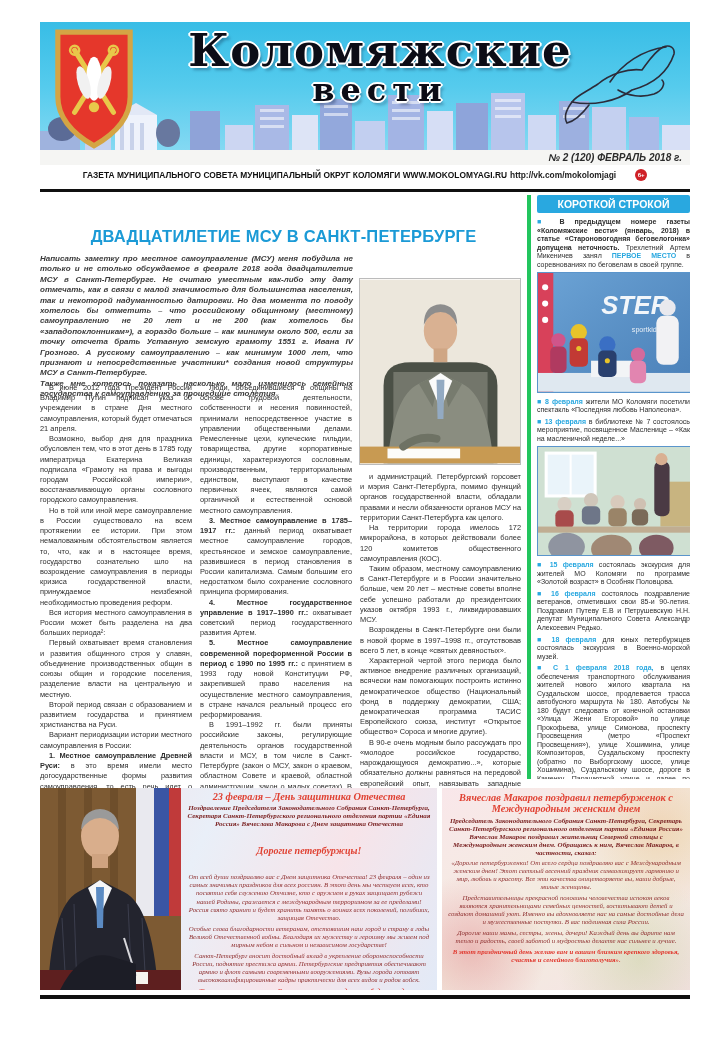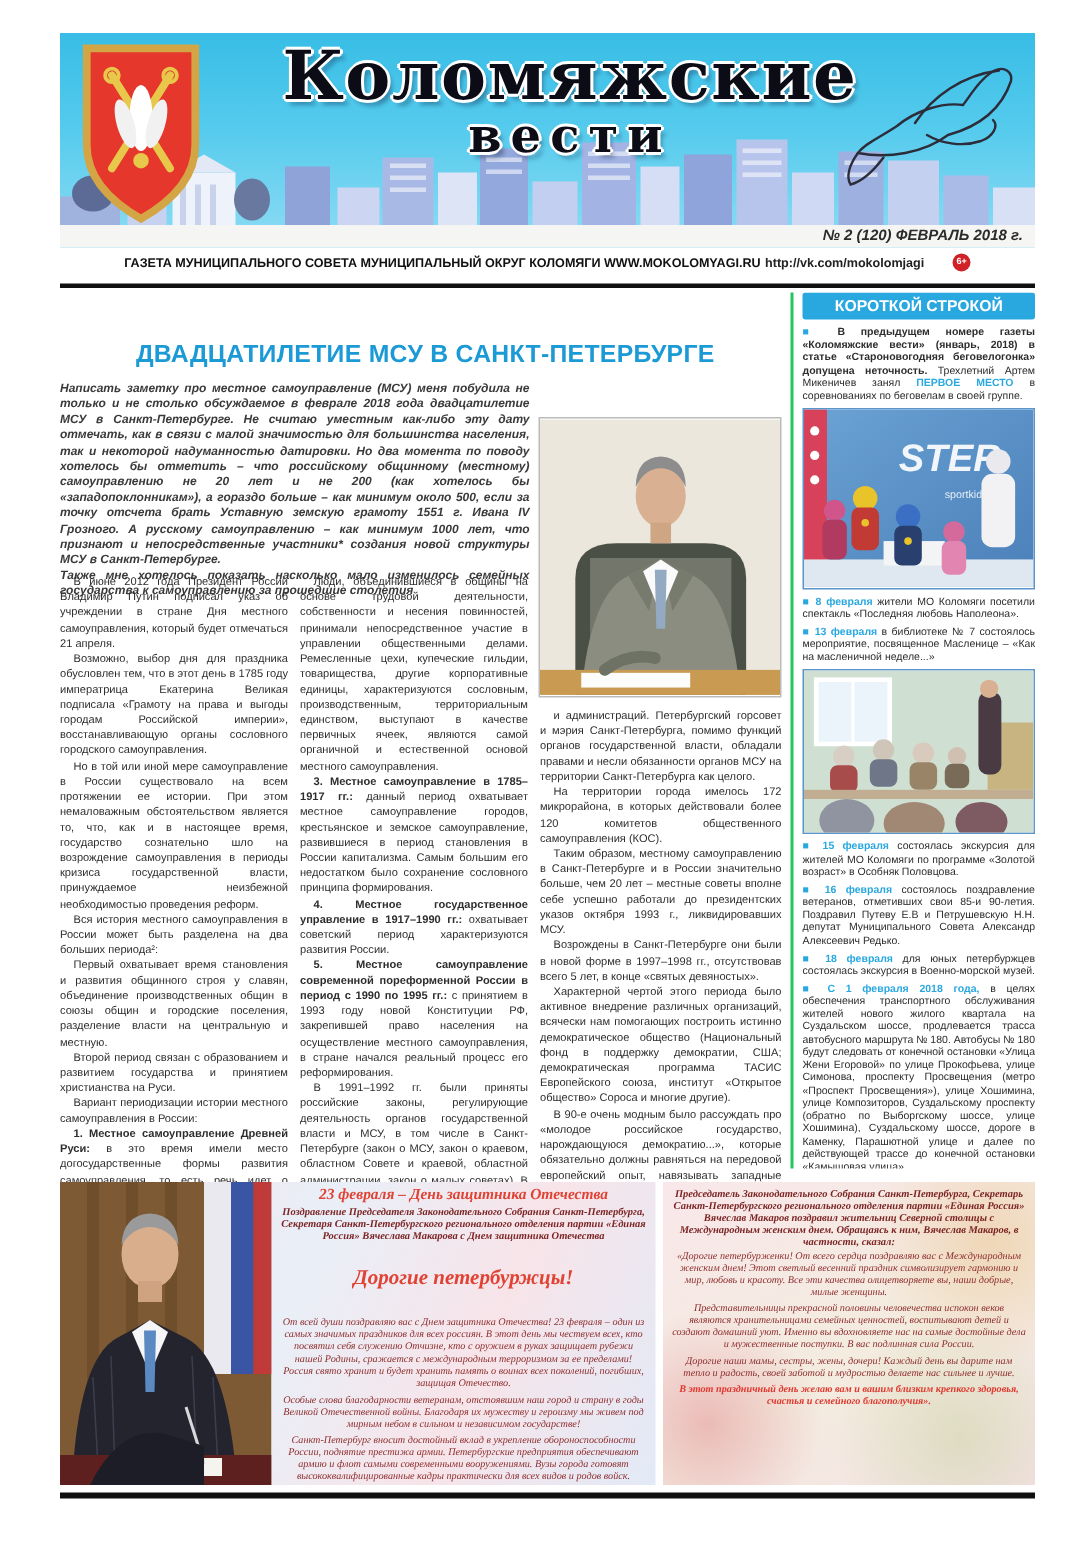--- a/index.html
+++ b/index.html
@@ -42,21 +42,21 @@
                 border:1px solid #bbb; }
   .col { position:absolute; top:156px; width:152px; }
   .c1 { left:0; }
   .c2 { left:160px; }
   .c3 { left:320px; top:245px; width:161px; }
   .body-p { font-size:7.4px; line-height:1.38; color:#2d2d2d; text-align:justify; text-indent:9px; }
   .b { font-weight:bold; }
 
   
   .sidebar { position:absolute; left:527px; top:195px; width:163px; height:584px; overflow:hidden;
-             border-left:2px solid #22c55e; padding-left:6px; }
+             border-left:4px solid #22c55e; padding-left:6px; }
   .sb-head { background:#29a8e0; color:#fff; font-weight:bold; font-size:10.5px; text-align:center;
              padding:3px 0; border-radius:2px; margin-bottom:5px; }
   .sb-p { font-size:7px; line-height:1.22; color:#2d2d2d; text-align:justify; margin-bottom:3px; }
   .bullet { color:#29a8e0; font-weight:bold; }
   .date { color:#29a8e0; font-weight:bold; }
   .hl { color:#29a8e0; font-weight:bold; }
   .sb-photo { display:block; width:155px; margin:3px 0 5px 0; border:1px solid #5a95cc; }
 
   
   .bottom { position:absolute; left:40px; top:788px; width:650px; height:202px; display:flex; gap:5px; }
@@ -66,21 +66,21 @@
              font-family:"Liberation Serif", serif; font-style:italic; }
   .br { width:248px; background:
         radial-gradient(circle at 12% 80%, rgba(214,60,80,.28), transparent 28%),
         radial-gradient(circle at 88% 20%, rgba(226,150,60,.25), transparent 30%),
         radial-gradient(circle at 80% 85%, rgba(150,190,90,.25), transparent 32%),
         linear-gradient(150deg,#f9e7ea 0%,#f3ecdf 55%,#f6e2e6 100%);
         padding:4px 6px; overflow:hidden; text-align:center;
         font-family:"Liberation Serif", serif; font-style:italic; }
   .red-title { color:#e04233; font-weight:bold; font-size:10.3px; line-height:1.1; margin-bottom:2px; }
   .red-sub { color:#7c2525; font-weight:bold; font-size:7px; line-height:1.15; margin-bottom:2px; }
-  .red-salut { color:#e04233; font-weight:bold; font-size:14px; margin:17px 0; }
+  .red-salut { color:#e04233; font-weight:bold; font-size:10px; margin:17px 0; }
   .red-p { color:#8e2f2f; font-size:6.8px; line-height:1.18; margin-bottom:3px; }
   .em { color:#e0392f; font-weight:bold; }
 </style>
 </head>
 <body>
 
 <div class="page">
 
   <div class="mast">
     <svg class="shield" viewBox="0 0 64 96">
@@ -185,21 +185,21 @@
         <p class="body-p"><span>Но в той или иной мере самоуправление в России существовало на всем протяжении ее истории. При этом немаловажным обстоятельством является то, что, как и в настоящее время, государство сознательно шло на возрождение самоуправления в периоды кризиса государственной власти, принуждаемое неизбежной необходимостью проведения реформ.</span></p>
         <p class="body-p"><span>Вся история местного самоуправления в России может быть разделена на два больших периода²:</span></p>
         <p class="body-p"><span>Первый охватывает время становления и развития общинного строя у славян, объединение производственных общин в союзы общин и городские поселения, разделение власти на центральную и местную.</span></p>
         <p class="body-p"><span>Второй период связан с образованием и развитием государства и принятием христианства на Руси.</span></p>
         <p class="body-p"><span>Вариант периодизации истории местного самоуправления в России:</span></p>
         <p class="body-p"><span class="b">1. Местное самоуправление Древней Руси:</span><span> в это время имели место догосударственные формы развития самоуправления, то есть речь идет о зарождении общинного местного самоуправления.</span></p>
       </div>
     <div class="col c2">
         <p class="body-p"><span>Люди, объединившиеся в общины на основе трудовой деятельности, собственности и несения повинностей, принимали непосредственное участие в управлении общественными делами. Ремесленные цехи, купеческие гильдии, товарищества, другие корпоративные единицы, характеризуются сословным, производственным, территориальным единством, выступают в качестве первичных ячеек, являются самой органичной и естественной основой местного самоуправления.</span></p>
         <p class="body-p"><span class="b">3. Местное самоуправление в 1785–1917 гг.:</span><span> данный период охватывает местное самоуправление городов, крестьянское и земское самоуправление, развившиеся в период становления в России капитализма. Самым большим его недостатком было сохранение сословного принципа формирования.</span></p>
-        <p class="body-p"><span class="b">4. Местное государственное управление в 1917–1990 гг.:</span><span> охватывает советский период характеризуются развития России.</span></p>
+        <p class="body-p"><span class="b">4. Местное государственное управление в 1917–1990 гг.:</span><span> охватывает советский период государственного развития Артем.</span></p>
         <p class="body-p"><span class="b">5. Местное самоуправление современной пореформенной России в период с 1990 по 1995 гг.:</span><span> с принятием в 1993 году новой Конституции РФ, закрепившей право населения на осуществление местного самоуправления, в стране начался реальный процесс его реформирования.</span></p>
         <p class="body-p"><span>В 1991–1992 гг. были приняты российские законы, регулирующие деятельность органов государственной власти и МСУ, в том числе в Санкт-Петербурге (закон о МСУ, закон о краевом, областном Совете и краевой, областной администрации, закон о малых советах). В соответствии с этими законами до декабря 1993 г. в Санкт-Петербурге действовал городской совет и мэрия – органы государственной власти, 19 районных советов и 19 районных администраций, 3 городских (Зеленогорск, Павловск, Ломоносов) Совета и 3 городских администрации, 5 поселковых советов</span></p>
       </div>
     <div class="col c3">
       <div>
           <p class="body-p"><span>и администраций. Петербургский горсовет и мэрия Санкт-Петербурга, помимо функций органов государственной власти, обладали правами и несли обязанности органов МСУ на территории Санкт-Петербурга как целого.</span></p>
           <p class="body-p"><span>На территории города имелось 172 микрорайона, в которых действовали более 120 комитетов общественного самоуправления (КОС).</span></p>
           <p class="body-p"><span>Таким образом, местному самоуправлению в Санкт-Петербурге и в России значительно больше, чем 20 лет – местные советы вполне себе успешно работали до президентских указов октября 1993 г., ликвидировавших МСУ.</span></p>
           <p class="body-p"><span>Возрождены в Санкт-Петербурге они были в новой форме в 1997–1998 гг., отсутствовав всего 5 лет, в конце «святых девяностых».</span></p>
           <p class="body-p"><span>Характерной чертой этого периода было активное внедрение различных организаций, всячески нам помогающих построить истинно демократическое общество (Национальный фонд в поддержку демократии, США; демократическая программа ТАСИС Европейского союза, институт «Открытое общество» Сороса и многие другие).</span></p>
@@ -311,20 +311,21 @@
         <div class="red-salut">Дорогие петербуржцы!</div>
         <div>
             <p class="red-p"><span>От всей души поздравляю вас с Днем защитника Отечества! 23 февраля – один из самых значимых праздников для всех россиян. В этот день мы чествуем всех, кто посвятил себя служению Отчизне, кто с оружием в руках защищает рубежи нашей Родины, сражается с международным терроризмом за ее пределами! Россия свято хранит и будет хранить память о воинах всех поколений, погибших, защищая Отечество.</span></p>
             <p class="red-p"><span>Особые слова благодарности ветеранам, отстоявшим наш город и страну в годы Великой Отечественной войны. Благодаря их мужеству и героизму мы живем под мирным небом в сильном и независимом государстве!</span></p>
             <p class="red-p"><span>Санкт-Петербург вносит достойный вклад в укрепление обороноспособности России, поднятие престижа армии. Петербургские предприятия обеспечивают армию и флот самыми современными вооружениями. Вузы города готовят высококвалифицированные кадры практически для всех видов и родов войск.</span></p>
             <p class="red-p"><span class="em">Желаю всем защитникам Отечества крепкого здоровья, бодрости духа и дальнейших успехов в служении Родине!</span></p>
           </div>
       </div>
     </div>
     <div class="br">
+      <div class="red-title">Вячеслав Макаров поздравил петербурженок с Международным женским днем</div>
       <div class="red-sub">Председатель Законодательного Собрания Санкт-Петербурга, Секретарь Санкт-Петербургского регионального отделения партии «Единая Россия» Вячеслав Макаров поздравил жительниц Северной столицы с Международным женским днем. Обращаясь к ним, Вячеслав Макаров, в частности, сказал:</div>
       <div>
           <p class="red-p"><span>«Дорогие петербурженки! От всего сердца поздравляю вас с Международным женским днем! Этот светлый весенний праздник символизирует гармонию и мир, любовь и красоту. Все эти качества олицетворяете вы, наши добрые, милые женщины.</span></p>
           <p class="red-p"><span>Представительницы прекрасной половины человечества испокон веков являются хранительницами семейных ценностей, воспитывают детей и создают домашний уют. Именно вы вдохновляете нас на самые достойные дела и мужественные поступки. В вас подлинная сила России.</span></p>
           <p class="red-p"><span>Дорогие наши мамы, сестры, жены, дочери! Каждый день вы дарите нам тепло и радость, своей заботой и мудростью делаете нас сильнее и лучше.</span></p>
           <p class="red-p"><span class="em">В этот праздничный день желаю вам и вашим близким крепкого здоровья, счастья и семейного благополучия».</span></p>
         </div>
     </div>
   </div>
 

